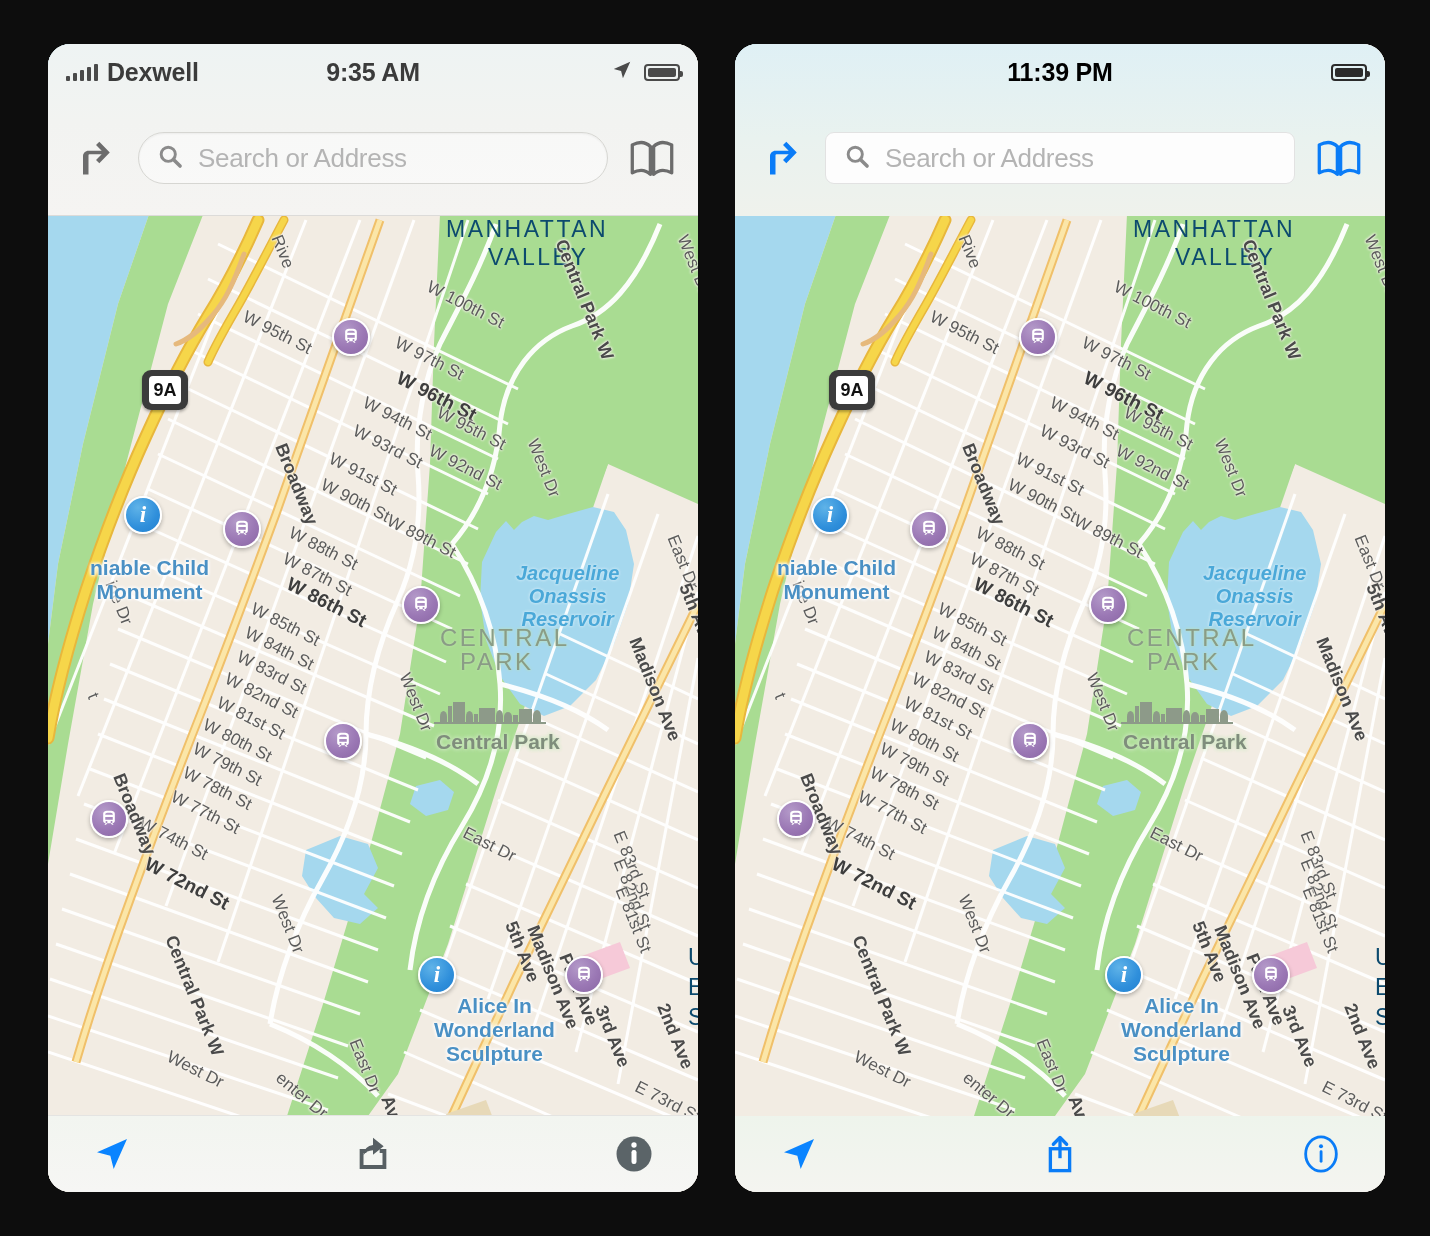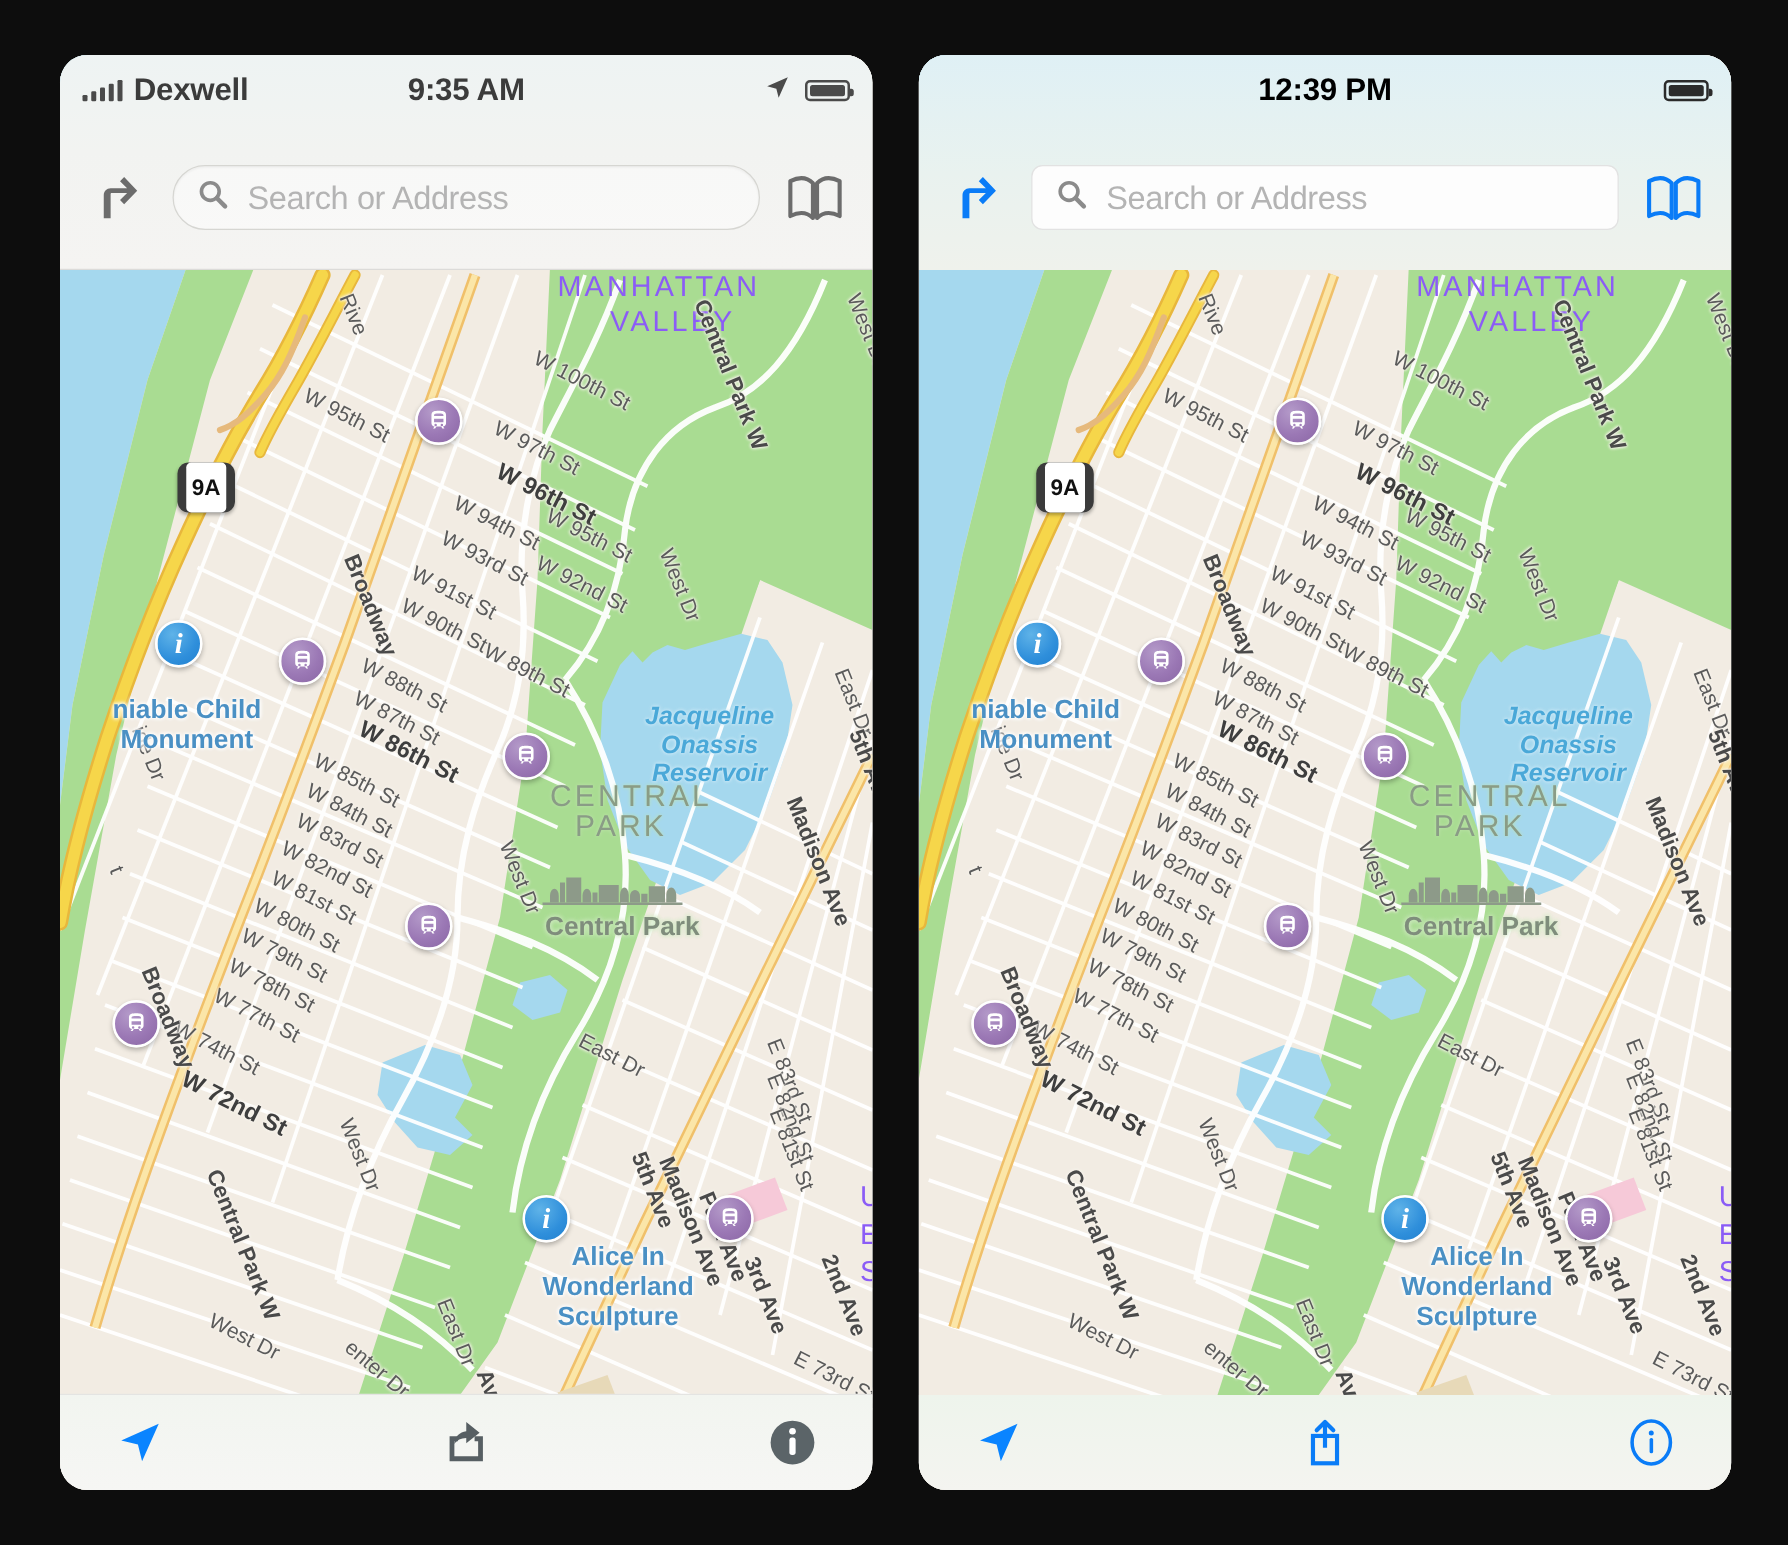--- a/index.html
+++ b/index.html
@@ -65,21 +65,21 @@
   .mapinner{position:absolute;left:0;top:0;width:650px;height:1148px;}
   .beige{position:absolute;background:#f2ece3;}
 
   svg.maplayer{position:absolute;left:0;top:0;width:650px;height:1148px;}
 
   .lbl{position:absolute;white-space:nowrap;font-family:"Liberation Sans",sans-serif;
        color:#5b5b5b;font-size:17px;transform-origin:0 50%;
        text-shadow:0 0 3px #f7f3ec,0 0 3px #f7f3ec,0 0 2px #f7f3ec;pointer-events:none;}
   .lbl.bold{font-weight:bold;font-size:19px;color:#3e3e3e;}
   .lbl.ave{font-weight:bold;font-size:18px;color:#4a4a4a;}
-  .lbl.hood{color:#8b5cf6;font-size:23px;letter-spacing:2.5px;text-shadow:none;font-weight:normal;}
+  .lbl.hood{color:#0c4a6e;font-size:23px;letter-spacing:2.5px;text-shadow:none;font-weight:normal;}
   .lbl.parkname{color:#8a9c86;font-size:24px;letter-spacing:2.5px;text-shadow:0 0 3px #bfe3ad;}
   .lbl.poi{color:#4a90c4;font-size:21px;font-weight:bold;text-align:center;white-space:pre;
            text-shadow:0 0 4px #fff,0 0 4px #fff,0 0 3px #fff;}
   .lbl.waterlbl{color:#4aa8d8;font-size:20px;font-style:italic;font-weight:bold;text-align:center;white-space:pre;
            text-shadow:0 0 3px #cfeaf7,0 0 3px #cfeaf7;}
   .lbl.parklbl{color:#7f8d7c;font-size:21px;font-weight:bold;text-shadow:0 0 4px #cfe9c2,0 0 4px #cfe9c2;}
 
   .pin{position:absolute;width:38px;height:38px;border-radius:50%;
        background:radial-gradient(circle at 35% 28%,#b49ac9 0%,#9b78b5 55%,#8a66a4 100%);
        border:2px solid #fff;box-sizing:border-box;
@@ -87,21 +87,21 @@
   .pin svg{width:20px;height:20px;}
 
   .poipin{position:absolute;width:38px;height:38px;border-radius:50%;
        background:radial-gradient(circle at 35% 28%,#5fb3e8 0%,#2f8fdb 60%,#2180cf 100%);
        border:2px solid #fff;box-sizing:border-box;box-shadow:0 2px 4px rgba(0,0,0,.28);
        display:flex;align-items:center;justify-content:center;color:#fff;font-style:italic;
        font-family:"Liberation Serif",serif;font-weight:bold;font-size:23px;}
 
   .shield{position:absolute;width:46px;height:40px;border-radius:9px;background:#3b3b3b;
        display:flex;align-items:center;justify-content:center;box-shadow:0 2px 3px rgba(0,0,0,.3);}
-  .shield .inner{width:32px;height:40px;background:#fff;border-radius:4px;display:flex;
+  .shield .inner{width:32px;height:28px;background:#fff;border-radius:4px;display:flex;
        align-items:center;justify-content:center;font-size:18px;font-weight:bold;color:#111;}
 
   .parkicon{position:absolute;display:flex;flex-direction:column;align-items:center;}
   .parkicon .glyph{display:flex;align-items:flex-end;gap:1px;height:22px;}
   .parkicon .glyph b{display:block;background:#8d9a89;}
 </style>
 </head>
 <body>
 
 <div class="stage">
@@ -639,21 +639,21 @@
           </div>
 
         <div class="poipin" style="left:76px;top:452px;">i</div>
         <div class="poipin" style="left:370px;top:912px;">i</div>
       </div>
     </div>
 
     <div class="chrome"></div>
 
     <div class="statusbar" style="z-index:31;">
-      <div class="sb-mid">12:39 PM</div>
+      <div class="sb-mid">11:39 PM</div>
       <div class="sb-right">
         <span class="battery">
             <span></span>
           </span>
       </div>
     </div>
 
     <div class="navbar" style="z-index:31;">
       <div class="nav-icon">
         <svg width="44" height="44" viewBox="0 0 24 24">

